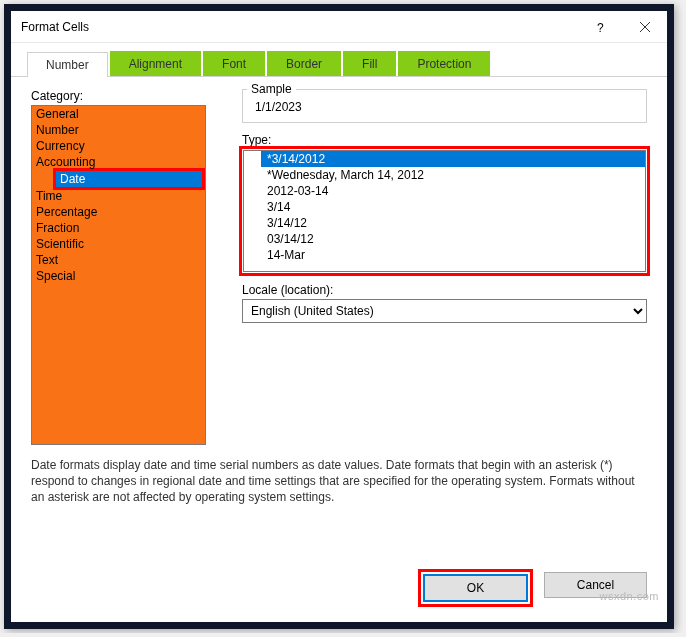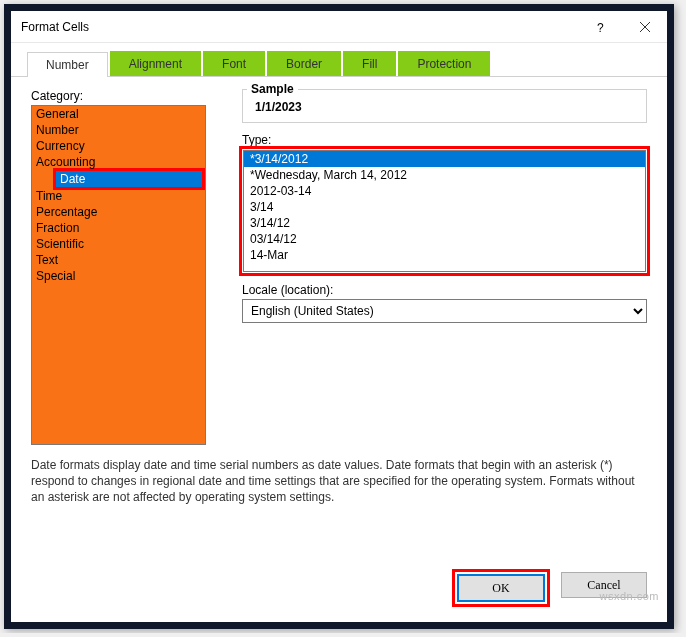--- a/index.html
+++ b/index.html
@@ -47,48 +47,49 @@
       background: #f97316;
     }
     .listbox .item { padding: 1px 4px; }
     .listbox .item.selected {
       background: #0078d7; color: #fff;
     }
     .category-highlight { border: 3px solid #ff0000; display:block; margin-top:-2px; margin-bottom:-2px;margin-left:21px;}
     .right-col { flex: 1; display: flex; flex-direction: column; gap: 10px; }
     .sample-box {
       border: 1px solid #d0d0d0; padding: 2px 8px 8px 8px;
-      position: relative; background:#fff;font-weight:bold;
+      position: relative; background:#fff;
     }
     .sample-box .grp-label {
       position: relative; top: -10px; background: #fff;
       padding: 0 4px; left: -4px;
     }
     .sample-box .sample-val { padding: 0 4px; margin-top: -6px; }
     .type-list {
       border: 1px solid #7a7a7a; height: 122px; overflow-y: scroll;
       background: #fff;
+      padding-left: 17px;
     }
     .type-list .item { padding: 1px 6px; }
     .type-list .item.selected { background: #0078d7; color: #fff; }
     .type-wrap { outline: 3px solid #ff0000; padding:1px;}
     .locale-row select {
       width: 100%; height: 24px; border: 1px solid #7a7a7a;
       background: #fff; padding: 0 4px;
     }
     .desc {
       padding: 12px 0 0 0; color: #333; line-height: 1.35;
     }
     .button-row {
       display: flex; justify-content: flex-end; gap: 14px;
       padding: 16px 20px 18px 0;
     }
     .btn {
-      width: 86px; height: 26px; border: 1px solid #adadad;
-      background: #e1e1e1; display:flex; align-items:center; justify-content:center;font-family:Liberation Serif, serif;
+      width: 103px; height: 26px; border: 1px solid #adadad;
+      background: #e1e1e1; display:flex; align-items:center; justify-content:center;
     }
     .btn.ok { outline: 2px solid #0078d7; outline-offset: -1px; background:#e1e1e1;}
     .ok-wrap { outline: 3px solid #ff0000; padding: 3px; }
     .watermark {
       position: absolute; bottom: 20px; right: 8px;
       color: #bbb; font-size: 11px; letter-spacing: 0.5px;
       pointer-events: none;
     }
     
     ::-webkit-scrollbar { width: 17px; background:#f0f0f0;}

